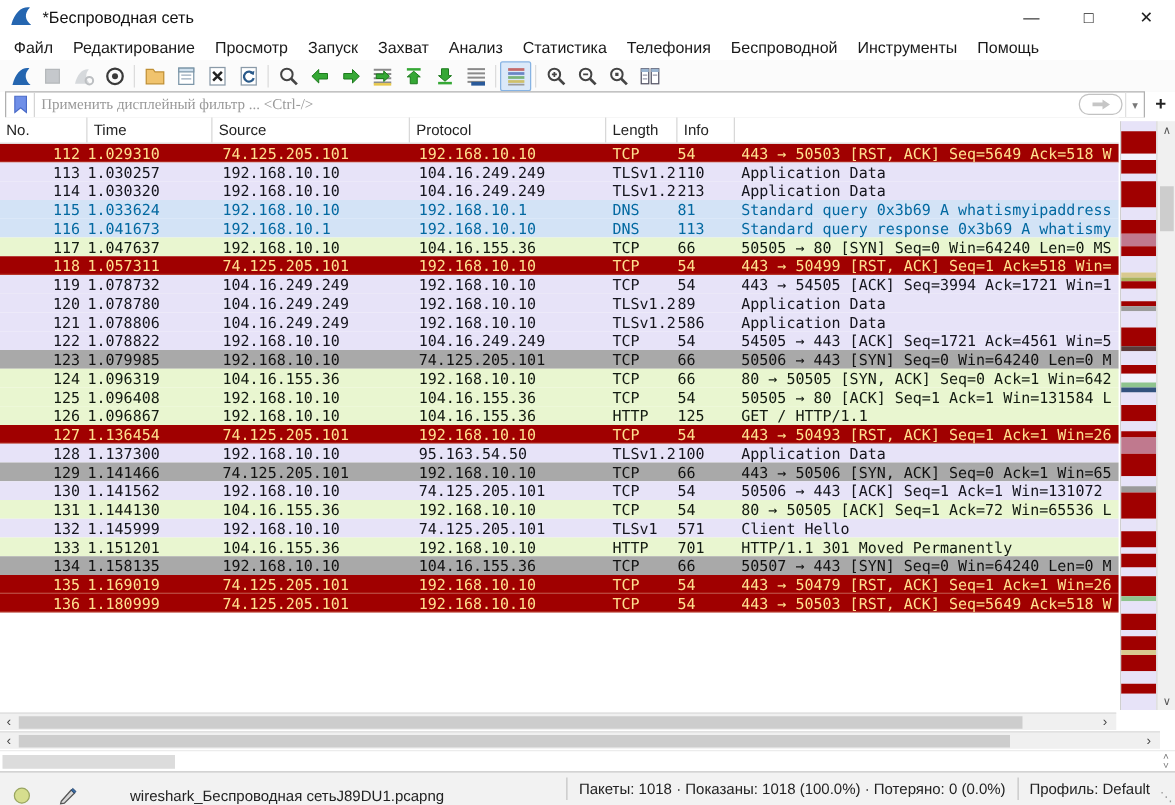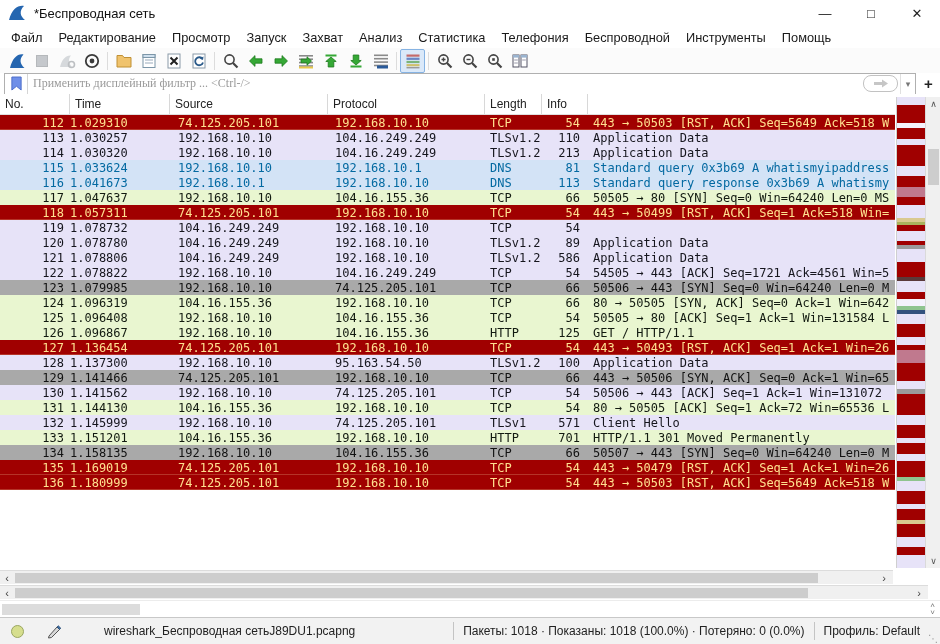--- a/index.html
+++ b/index.html
@@ -40,21 +40,21 @@
          grid-template-columns:70px 100px 158px 157px 57px 46px 1fr;
          font-size:12px;color:#222;background:#fff;border-bottom:1px solid #e0e0e0;box-sizing:border-box}
   .hc{display:flex;align-items:center;padding-left:5px;border-right:1px solid #d8d8d8;white-space:nowrap;overflow:hidden}
   .prows{position:absolute;top:21px;left:0;width:895px;height:455px;overflow:hidden;
          font-family:"DejaVu Sans Mono","Liberation Mono",monospace;font-size:12px}
   .prow{height:15px;display:grid;grid-template-columns:70px 100px 158px 157px 57px 46px 1fr;
         align-items:center;white-space:pre;overflow:hidden}
   .pc{overflow:hidden}
   .c-no{text-align:right;padding-right:6px}
   .c-src{padding-left:8px}.c-dst{padding-left:7px}.c-proto{padding-left:5px}
-  .c-len{text-align:right;padding-right:8px}.c-info{padding-left:5px}
+  .c-len{padding-right:8px}.c-info{padding-left:5px}
   .row-bad{background:#a00000;color:#ffe08f;box-shadow:inset 0 -1px rgba(255,235,180,.22)}
   .row-tls{background:#e7e3f8;color:#15151d}
   .row-dns{background:#d3e3f6;color:#0369a1}
   .row-http{background:#e9f6d0;color:#121a10}
   .row-syn{background:#a9a9a9;color:#121212}
   
   .minimap{position:absolute;top:3px;left:896px;width:28px;height:471px;display:flex;flex-direction:column;border-left:1px solid #cfcfcf;background:#f2f0fa}
   .stripe{width:100%}
   .vscroll{position:absolute;top:3px;left:925px;width:15px;height:471px;background:#f0f0f0;border-left:1px solid #dadada}
   .vs-arrow{position:absolute;left:0;width:100%;height:14px;display:flex;align-items:center;justify-content:center;font-size:9px;color:#555}
@@ -64,21 +64,21 @@
   .hs1{top:570px;width:893px}
   .hs2{top:585px;width:928px}
   .hs-arrow{position:absolute;top:0;width:14px;height:100%;display:flex;align-items:center;justify-content:center;font-size:11px;color:#444}
   .hs-thumb{position:absolute;top:2px;height:10px;background:#cdcdcd}
   
   .strip{position:absolute;top:600px;left:0;right:0;height:17px;background:#fff;border-top:1px solid #ececec}
   .strip-box{position:absolute;left:2px;top:3px;width:138px;height:11px;background:#dcdcdc}
   .pane-spinner{position:absolute;right:5px;top:1px;font-size:8px;color:#777;line-height:7px;text-align:center}
   
   .statusbar{position:absolute;top:617px;left:0;right:0;height:27px;background:#f2f2f2;border-top:1px solid #c8c8c8;
-             display:flex;align-items:center;font-size:12px;color:#222;box-sizing:border-box}
+             display:flex;align-items:flex-end;font-size:12px;color:#222;box-sizing:border-box}
   .sb-expert{margin-left:10px;width:15px;height:15px}
   .sb-comment{margin-left:22px;width:15px;height:15px}
   .sb-file{margin-left:42px;white-space:nowrap}
   .sb-right{margin-left:auto;display:flex;align-items:center;height:100%}
   .sb-sep{width:1px;height:18px;background:#c4c4c4;margin:0 9px}
   .sb-packets,.sb-profile{white-space:nowrap}
   .sb-profile{margin-right:4px}
   .grip{width:14px;height:100%;display:flex;align-items:flex-end;justify-content:flex-end;font-size:10px;color:#9a9a9a;padding:0 2px 1px 0}
 </style>
 </head>
@@ -281,21 +281,21 @@
       <div class="hc">Info</div>
     </div>
   <div class="prows" id="prows">
       <div class="prow row-bad"><span class="pc c-no">112</span><span class="pc c-time">1.029310</span><span class="pc c-src">74.125.205.101</span><span class="pc c-dst">192.168.10.10</span><span class="pc c-proto">TCP</span><span class="pc c-len">54</span><span class="pc c-info">443 → 50503 [RST, ACK] Seq=5649 Ack=518 W</span></div>
       <div class="prow row-tls"><span class="pc c-no">113</span><span class="pc c-time">1.030257</span><span class="pc c-src">192.168.10.10</span><span class="pc c-dst">104.16.249.249</span><span class="pc c-proto">TLSv1.2</span><span class="pc c-len">110</span><span class="pc c-info">Application Data</span></div>
       <div class="prow row-tls"><span class="pc c-no">114</span><span class="pc c-time">1.030320</span><span class="pc c-src">192.168.10.10</span><span class="pc c-dst">104.16.249.249</span><span class="pc c-proto">TLSv1.2</span><span class="pc c-len">213</span><span class="pc c-info">Application Data</span></div>
       <div class="prow row-dns"><span class="pc c-no">115</span><span class="pc c-time">1.033624</span><span class="pc c-src">192.168.10.10</span><span class="pc c-dst">192.168.10.1</span><span class="pc c-proto">DNS</span><span class="pc c-len">81</span><span class="pc c-info">Standard query 0x3b69 A whatismyipaddress</span></div>
       <div class="prow row-dns"><span class="pc c-no">116</span><span class="pc c-time">1.041673</span><span class="pc c-src">192.168.10.1</span><span class="pc c-dst">192.168.10.10</span><span class="pc c-proto">DNS</span><span class="pc c-len">113</span><span class="pc c-info">Standard query response 0x3b69 A whatismy</span></div>
       <div class="prow row-http"><span class="pc c-no">117</span><span class="pc c-time">1.047637</span><span class="pc c-src">192.168.10.10</span><span class="pc c-dst">104.16.155.36</span><span class="pc c-proto">TCP</span><span class="pc c-len">66</span><span class="pc c-info">50505 → 80 [SYN] Seq=0 Win=64240 Len=0 MS</span></div>
       <div class="prow row-bad"><span class="pc c-no">118</span><span class="pc c-time">1.057311</span><span class="pc c-src">74.125.205.101</span><span class="pc c-dst">192.168.10.10</span><span class="pc c-proto">TCP</span><span class="pc c-len">54</span><span class="pc c-info">443 → 50499 [RST, ACK] Seq=1 Ack=518 Win=</span></div>
-      <div class="prow row-tls"><span class="pc c-no">119</span><span class="pc c-time">1.078732</span><span class="pc c-src">104.16.249.249</span><span class="pc c-dst">192.168.10.10</span><span class="pc c-proto">TCP</span><span class="pc c-len">54</span></div>
+      <div class="prow row-tls"><span class="pc c-no">119</span><span class="pc c-time">1.078732</span><span class="pc c-src">104.16.249.249</span><span class="pc c-dst">192.168.10.10</span><span class="pc c-proto">TCP</span><span class="pc c-len">54</span><span class="pc c-info">443 → 54505 [ACK] Seq=3994 Ack=1721 Win=1</span></div>
       <div class="prow row-tls"><span class="pc c-no">120</span><span class="pc c-time">1.078780</span><span class="pc c-src">104.16.249.249</span><span class="pc c-dst">192.168.10.10</span><span class="pc c-proto">TLSv1.2</span><span class="pc c-len">89</span><span class="pc c-info">Application Data</span></div>
       <div class="prow row-tls"><span class="pc c-no">121</span><span class="pc c-time">1.078806</span><span class="pc c-src">104.16.249.249</span><span class="pc c-dst">192.168.10.10</span><span class="pc c-proto">TLSv1.2</span><span class="pc c-len">586</span><span class="pc c-info">Application Data</span></div>
       <div class="prow row-tls"><span class="pc c-no">122</span><span class="pc c-time">1.078822</span><span class="pc c-src">192.168.10.10</span><span class="pc c-dst">104.16.249.249</span><span class="pc c-proto">TCP</span><span class="pc c-len">54</span><span class="pc c-info">54505 → 443 [ACK] Seq=1721 Ack=4561 Win=5</span></div>
       <div class="prow row-syn"><span class="pc c-no">123</span><span class="pc c-time">1.079985</span><span class="pc c-src">192.168.10.10</span><span class="pc c-dst">74.125.205.101</span><span class="pc c-proto">TCP</span><span class="pc c-len">66</span><span class="pc c-info">50506 → 443 [SYN] Seq=0 Win=64240 Len=0 M</span></div>
       <div class="prow row-http"><span class="pc c-no">124</span><span class="pc c-time">1.096319</span><span class="pc c-src">104.16.155.36</span><span class="pc c-dst">192.168.10.10</span><span class="pc c-proto">TCP</span><span class="pc c-len">66</span><span class="pc c-info">80 → 50505 [SYN, ACK] Seq=0 Ack=1 Win=642</span></div>
       <div class="prow row-http"><span class="pc c-no">125</span><span class="pc c-time">1.096408</span><span class="pc c-src">192.168.10.10</span><span class="pc c-dst">104.16.155.36</span><span class="pc c-proto">TCP</span><span class="pc c-len">54</span><span class="pc c-info">50505 → 80 [ACK] Seq=1 Ack=1 Win=131584 L</span></div>
       <div class="prow row-http"><span class="pc c-no">126</span><span class="pc c-time">1.096867</span><span class="pc c-src">192.168.10.10</span><span class="pc c-dst">104.16.155.36</span><span class="pc c-proto">HTTP</span><span class="pc c-len">125</span><span class="pc c-info">GET / HTTP/1.1</span></div>
       <div class="prow row-bad"><span class="pc c-no">127</span><span class="pc c-time">1.136454</span><span class="pc c-src">74.125.205.101</span><span class="pc c-dst">192.168.10.10</span><span class="pc c-proto">TCP</span><span class="pc c-len">54</span><span class="pc c-info">443 → 50493 [RST, ACK] Seq=1 Ack=1 Win=26</span></div>
       <div class="prow row-tls"><span class="pc c-no">128</span><span class="pc c-time">1.137300</span><span class="pc c-src">192.168.10.10</span><span class="pc c-dst">95.163.54.50</span><span class="pc c-proto">TLSv1.2</span><span class="pc c-len">100</span><span class="pc c-info">Application Data</span></div>
       <div class="prow row-syn"><span class="pc c-no">129</span><span class="pc c-time">1.141466</span><span class="pc c-src">74.125.205.101</span><span class="pc c-dst">192.168.10.10</span><span class="pc c-proto">TCP</span><span class="pc c-len">66</span><span class="pc c-info">443 → 50506 [SYN, ACK] Seq=0 Ack=1 Win=65</span></div>

